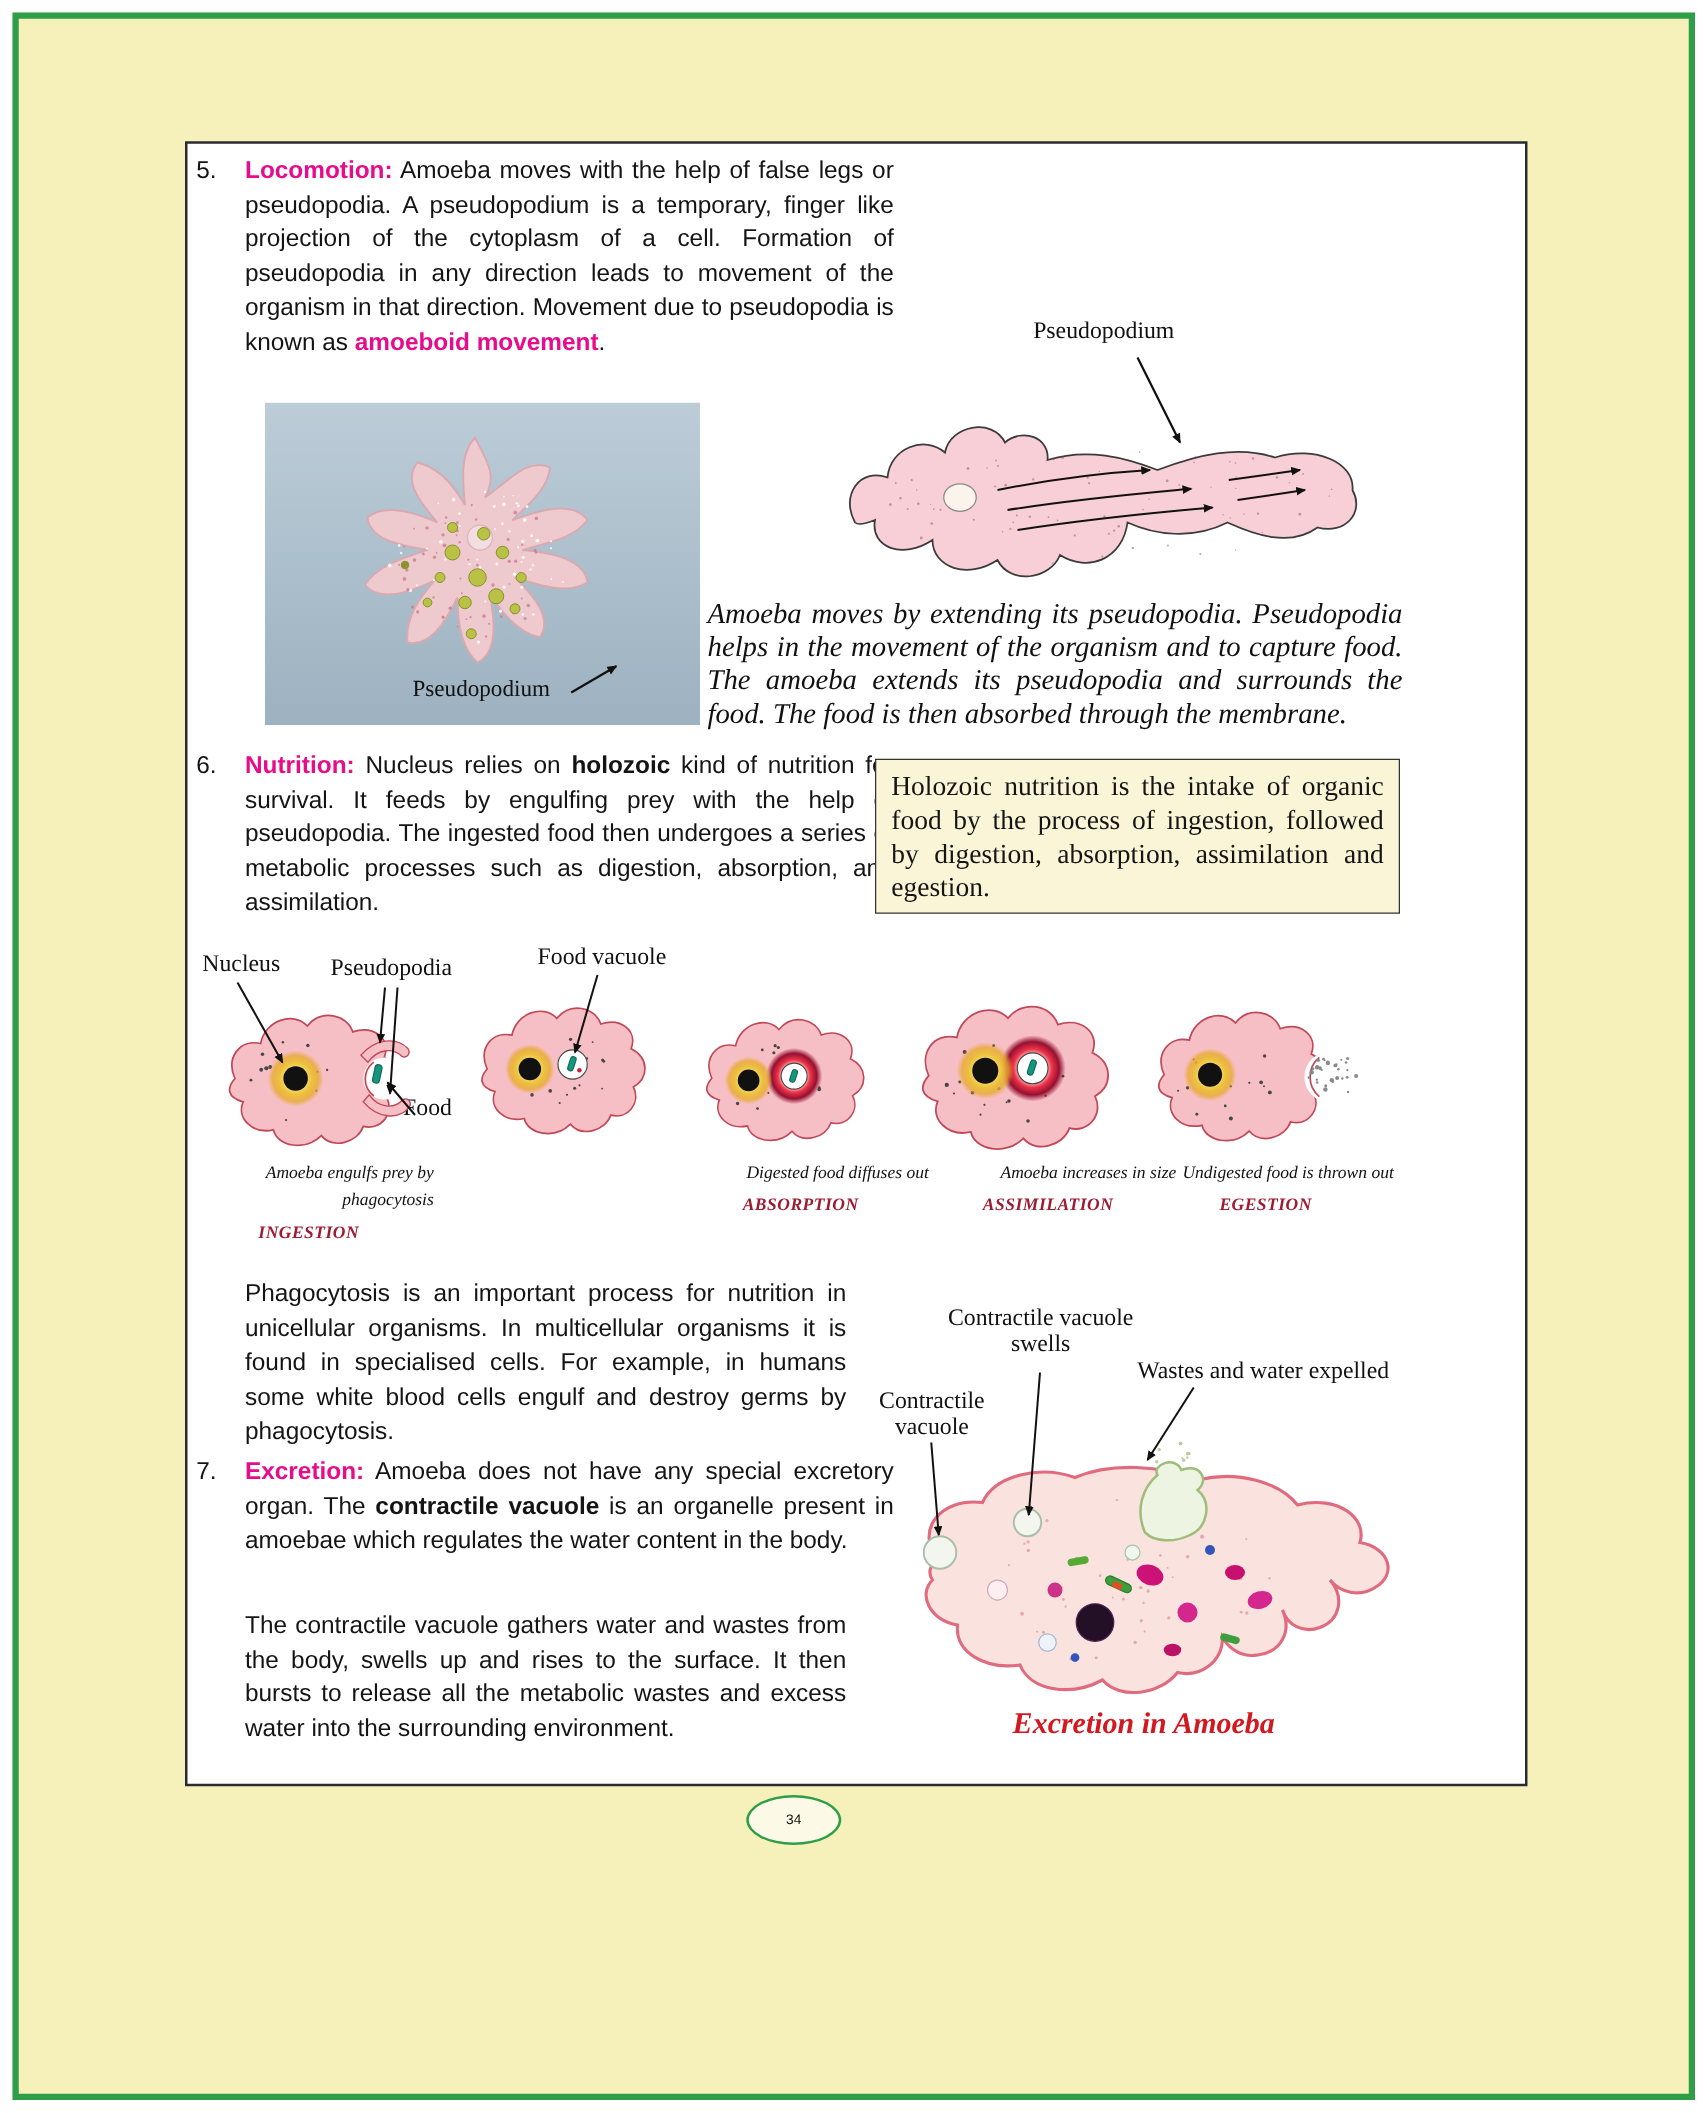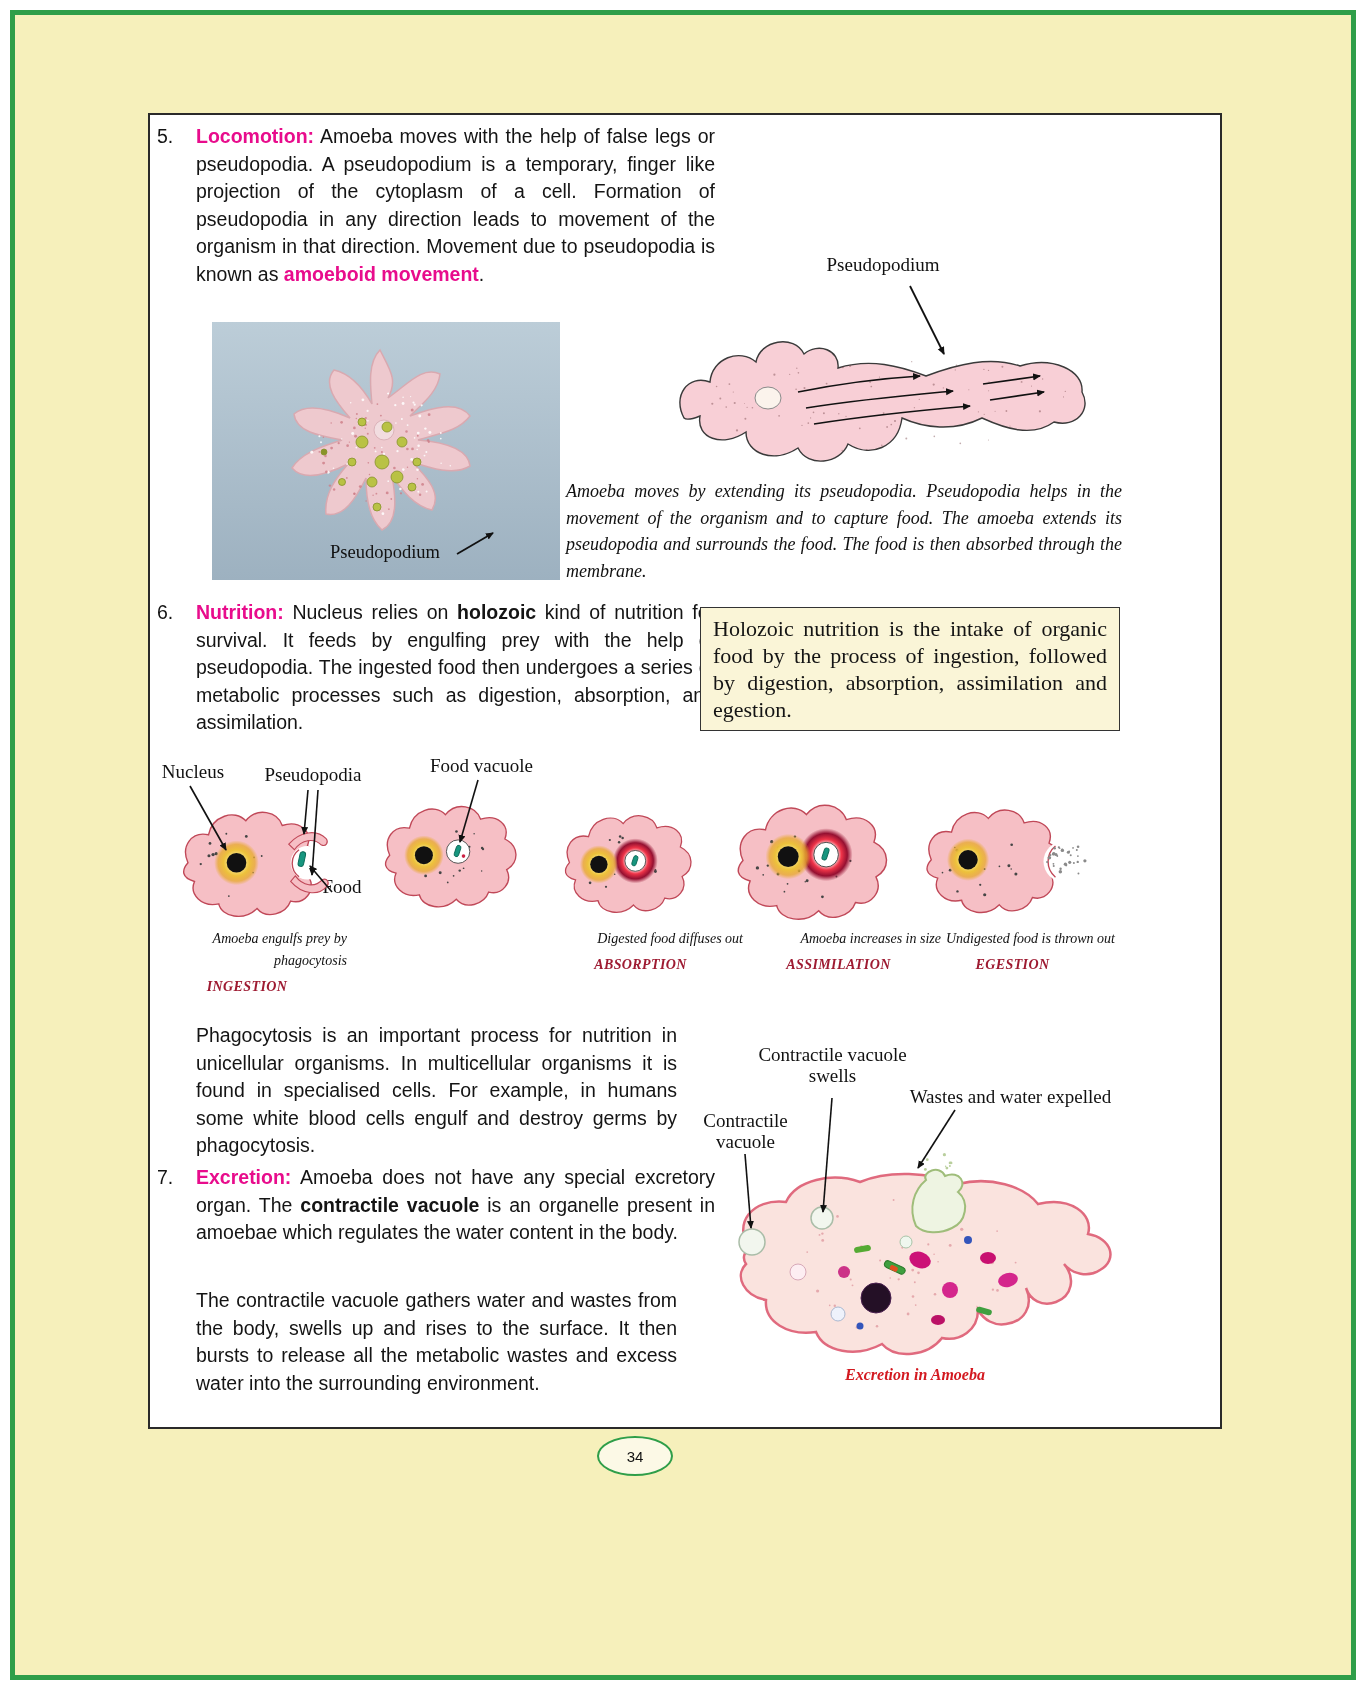--- a/index.html
+++ b/index.html
@@ -8,27 +8,27 @@
   .sans{font-family:"Liberation Sans",sans-serif;}
   .serif{font-family:"Liberation Serif",serif;}
   .frame{left:10px;top:10px;right:10px;bottom:10px;background:#f6f0bb;border:5px solid #2f9e49;}
   .content-box{left:148px;top:113px;width:1070px;height:1312px;background:#ffffff;border:2px solid #2a2a2a;}
   .body-para{font-size:19.5px;line-height:27.5px;color:#141414;text-align:justify;}
   .num-block{padding-left:39px;}
   .sec-num{position:absolute;left:0;top:0;}
   .mag{color:#e80c8c;font-weight:bold;}
   .b{font-weight:bold;}
   .note-box{background:#faf5d7;border:1.5px solid #333;padding:7px 12px;font-size:22px;line-height:27px;color:#141414;text-align:justify;}
-  .cap-ital{font-size:18px;line-height:26.5px;font-style:italic;color:#111;text-align:justify;}
+  .cap-ital{font-size:23px;line-height:26.5px;font-style:italic;color:#111;text-align:justify;}
   .dlabel{font-size:19px;color:#111;text-align:center;line-height:21px;}
   .pre{white-space:pre-line;}
   .stage-cap{font-size:14px;font-style:italic;color:#111;text-align:right;line-height:22px;}
   .stage-name{font-size:14px;font-style:italic;font-weight:bold;color:#9e1b32;text-align:center;margin-top:7px;letter-spacing:.4px;}
-  .exc-cap{font-size:16px;font-style:italic;font-weight:bold;color:#d31920;text-align:center;}
-  .oval{border:2px solid #2f9e49;border-radius:50%;background:#fcf9e6;display:flex;align-items:center;justify-content:center;font-size:15px;color:#111;}
+  .exc-cap{font-size:24px;font-style:italic;font-weight:bold;color:#d31920;text-align:center;}
+  .oval{border:2px solid #2f9e49;border-radius:50%;background:#fcf9e6;display:flex;align-items:center;justify-content:center;font-size:11px;color:#111;}
   svg{display:block;}
 </style>
 </head>
 <body>
 
 <div class="page">
 
   <svg width="0" height="0" style="position:absolute" aria-hidden="true">
     <defs>
       <radialGradient id="goldGrad">

